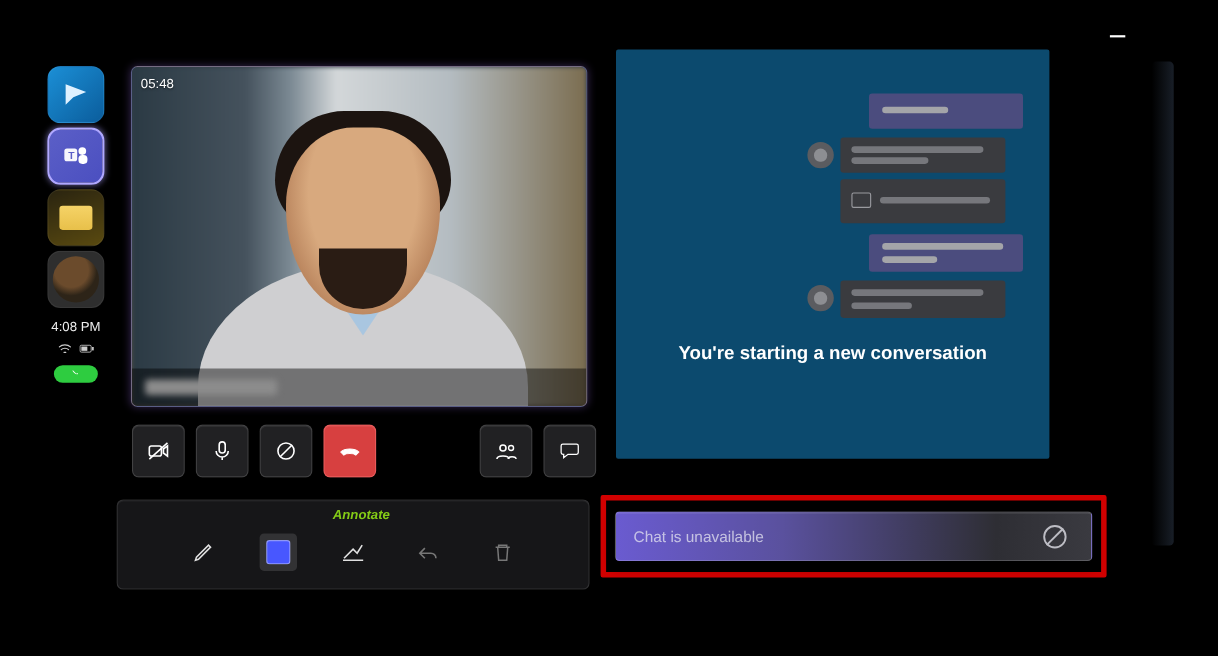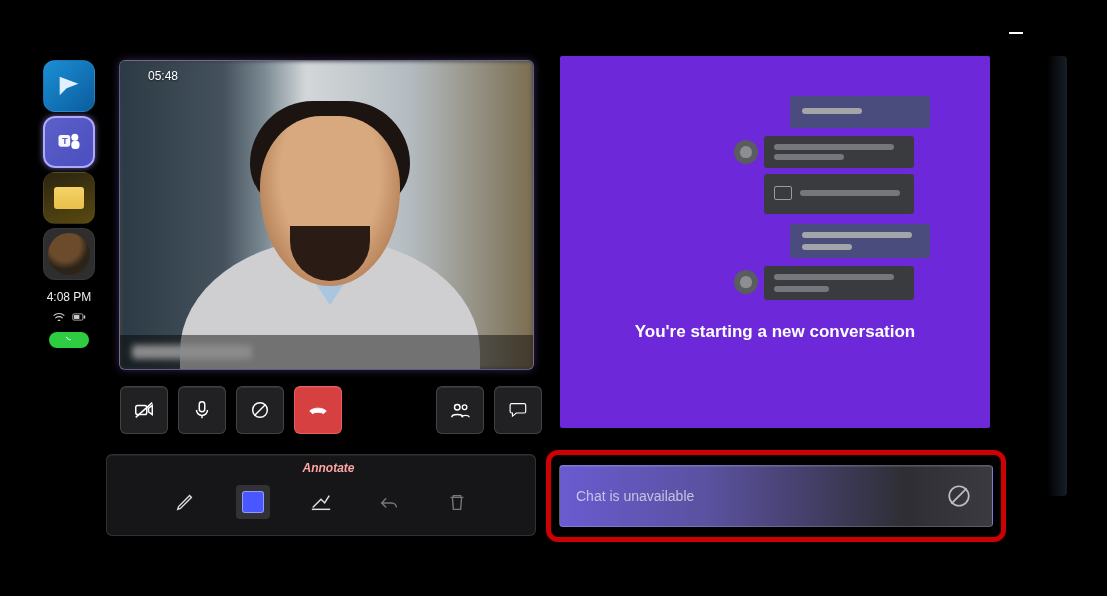--- a/index.html
+++ b/index.html
@@ -91,21 +91,21 @@
     width: 415px;
     height: 310px;
     border-radius: 6px;
     overflow: hidden;
     border: 1px solid rgba(170,160,255,0.35);
     box-shadow: 0 0 8px rgba(170,120,255,0.3);
     background: linear-gradient(180deg,#2e3a44 0%, #3c4a56 30%, #5a5140 100%);
     position: absolute;
   }
   .call-duration {
-    position: absolute; top: 8px; left: 28px;
+    position: absolute; top: 8px; left: 8px;
     font-size: 12px; color: #fff; z-index: 3;
     text-shadow: 0 1px 2px rgba(0,0,0,0.6);
   }
   .portrait {
     position: absolute; inset: 0; z-index: 1;
   }
   .portrait .bg {
     position:absolute; inset:0;
     background: linear-gradient(90deg,#2b3a44 0%, #45525d 25%, #7c8a94 35%, #d3d7d9 45%, #b4bcc1 70%, #7b6d50 100%);
     filter: blur(2px);
@@ -201,21 +201,21 @@
     box-shadow: 0 4px 14px rgba(0,0,0,0.7), inset 0 1px 0 rgba(255,255,255,0.06);
     display: flex;
     flex-direction: column;
     align-items: center;
     padding-top: 6px;
   }
   .annotate-title {
     font-size: 12px;
     font-style: italic;
     font-weight: 600;
-    color: #fca5a5;
+    color: #84cc16;
     margin-bottom: 4px;
     margin-left: 15px;
   }
   .annotate-row {
     display: flex; gap: 34px; align-items:center; height: 46px;
   }
   .ann-btn {
     width: 34px; height: 34px; border-radius: 4px;
     display:flex; align-items:center; justify-content:center;
     cursor:pointer;
@@ -229,24 +229,24 @@
     background: #4857ff;
     border: 1px solid rgba(255,255,255,0.4);
   }
   .ann-btn svg { width:22px; height:22px; stroke:#e0e0e0; fill:none; }
   .ann-btn.disabled svg { stroke:#777; }
 
   
   .chat-panel {
     position: absolute;
     left: 560px;
-    top: 56px;
-    width: 430px;
+    top: 45px;
+    width: 394px;
     height: 372px;
-    background: #6d28d9;
+    background: #0c4a6e;
     border-radius: 2px;
   }
   .chat-mock {
     position: relative;
     width: 100%;
     height: 260px;
     padding-top: 32px;
   }
   .bubble {
     position: absolute;
@@ -281,23 +281,23 @@
     color: #dcdce0;
     margin-top: 14px;
   }
 
   
   .chat-input-box {
     position: absolute;
     left: 546px;
     top: 450px;
     width: 460px;
-    height: 92px;
+    height: 75px;
     border: 5px solid #d10000;
-    border-radius: 12px;
+    border-radius: 2px;
   }
   .chat-input-inner {
     position: absolute;
     left: 8px; top: 10px; right: 8px; bottom: 10px;
     border-radius: 4px;
     background: linear-gradient(90deg, #6a5bd0 0%, #5a519e 35%, #2e2e34 80%, #3a3a40 100%);
     border: 1px solid rgba(255,255,255,0.18);
     box-shadow: inset 0 1px 0 rgba(255,255,255,0.1), 0 4px 10px rgba(0,0,0,0.6);
     display: flex; align-items: center;
     padding: 0 16px;

